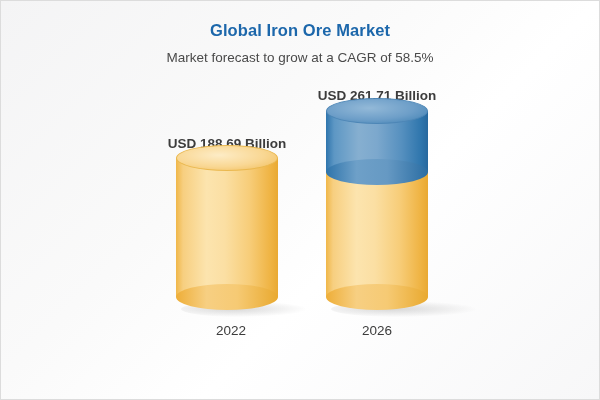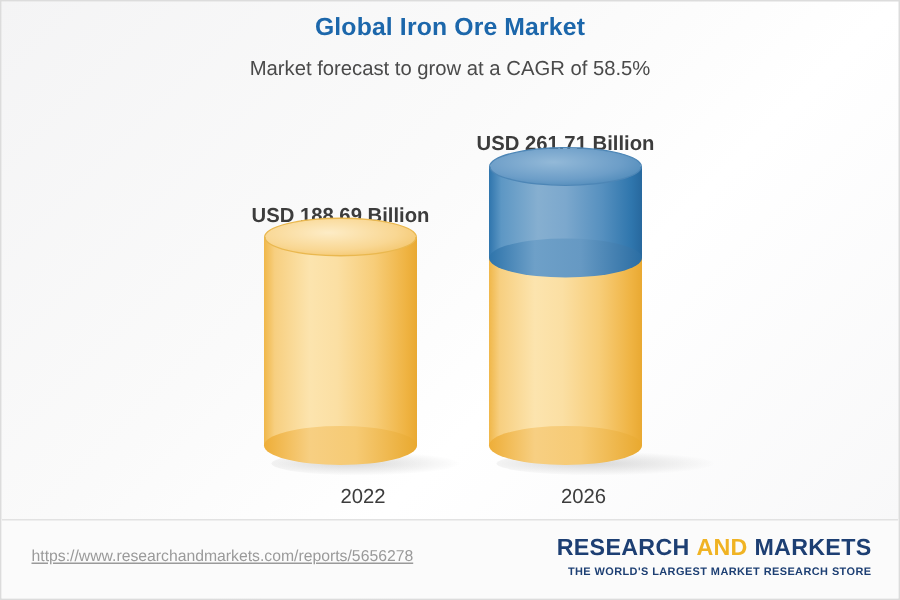--- a/index.html
+++ b/index.html
@@ -23,21 +23,21 @@
     background: linear-gradient(135deg, #f4f4f5 0%, #fafafa 38%, #ffffff 60%, #f7f7f8 100%);
     overflow: hidden;
   }
 
   
   .header {
     position: absolute;
     top: 0;
     left: 0;
     width: 598px;
-    padding-top: 8px;
+    padding-top: 20px;
     text-align: center;
   }
   .chart-title {
     margin: 0;
     font-size: 16.5px;
     font-weight: bold;
     color: #1c67ab;
     letter-spacing: 0.1px;
   }
   .chart-subtitle {
@@ -215,21 +215,21 @@
 
       <div class="cylinder yellow" style="width:102px; height:139px; bottom:11px;">
 
         <div class="cyl-seg" style="top:0; height:139px;">
           <div class="cyl-body"></div>
           <div class="cyl-cap cap-bottom" style="bottom:-13px;"></div>
           <div class="cyl-cap cap-top" style="top:-13px;"></div>
         </div>
       </div>
 
-      <div class="cat-label" style="left:15px; width:102px; bottom:-30px;">2022</div>
+      <div class="cat-label" style="left:4px; width:102px; bottom:-30px;">2022</div>
     </div>
 
     <div class="bar-group" style="left:325px; bottom:38px; width:102px; height:198px;">
       <div class="value-label" style="left:-38px; width:178px; top:-22px;">USD 261.71 Billion</div>
 
       <div class="cyl-shadow"></div>
 
       <div class="cylinder blue" style="width:102px; height:186px; bottom:11px;">
 
         <div class="cyl-seg" style="top:0; height:61px; z-index:3;">
@@ -237,29 +237,19 @@
           <div class="cyl-cap cap-bottom" style="bottom:-13px;"></div>
           <div class="cyl-cap cap-top" style="top:-13px;"></div>
         </div>
 
         <div class="cyl-seg yellow" style="top:61px; height:125px; z-index:1;">
           <div class="cyl-body" style="background: linear-gradient(to right,#f0b749 0%,#f7cf80 7%,#fce4ae 30%,#fbdfa3 48%,#f7cd79 72%,#efb342 93%,#e9a932 100%);"></div>
           <div class="cyl-cap" style="bottom:-13px; background: linear-gradient(to right,#eeae38 0%,#f7cf82 30%,#f6ca74 60%,#e9a92f 100%);"></div>
         </div>
       </div>
 
-      <div class="cat-label" style="left:12px; width:102px; bottom:-30px;">2026</div>
+      <div class="cat-label" style="left:0; width:102px; bottom:-30px;">2026</div>
     </div>
 
   </div>
 
-  <div class="footer">
-    <a class="footer-url" href="#">https://www.researchandmarkets.com/reports/5656278</a>
-
-    <div class="logo">
-      <div class="logo-line1">
-        <span class="logo-word-dark">RESEARCH</span><span>&nbsp;</span><span class="logo-word-gold">AND</span><span>&nbsp;</span><span class="logo-word-dark">MARKETS</span>
-      </div>
-      <div class="logo-line2">THE WORLD'S LARGEST MARKET RESEARCH STORE</div>
-    </div>
-  </div>
 
 </div>
 
 </body></html>

